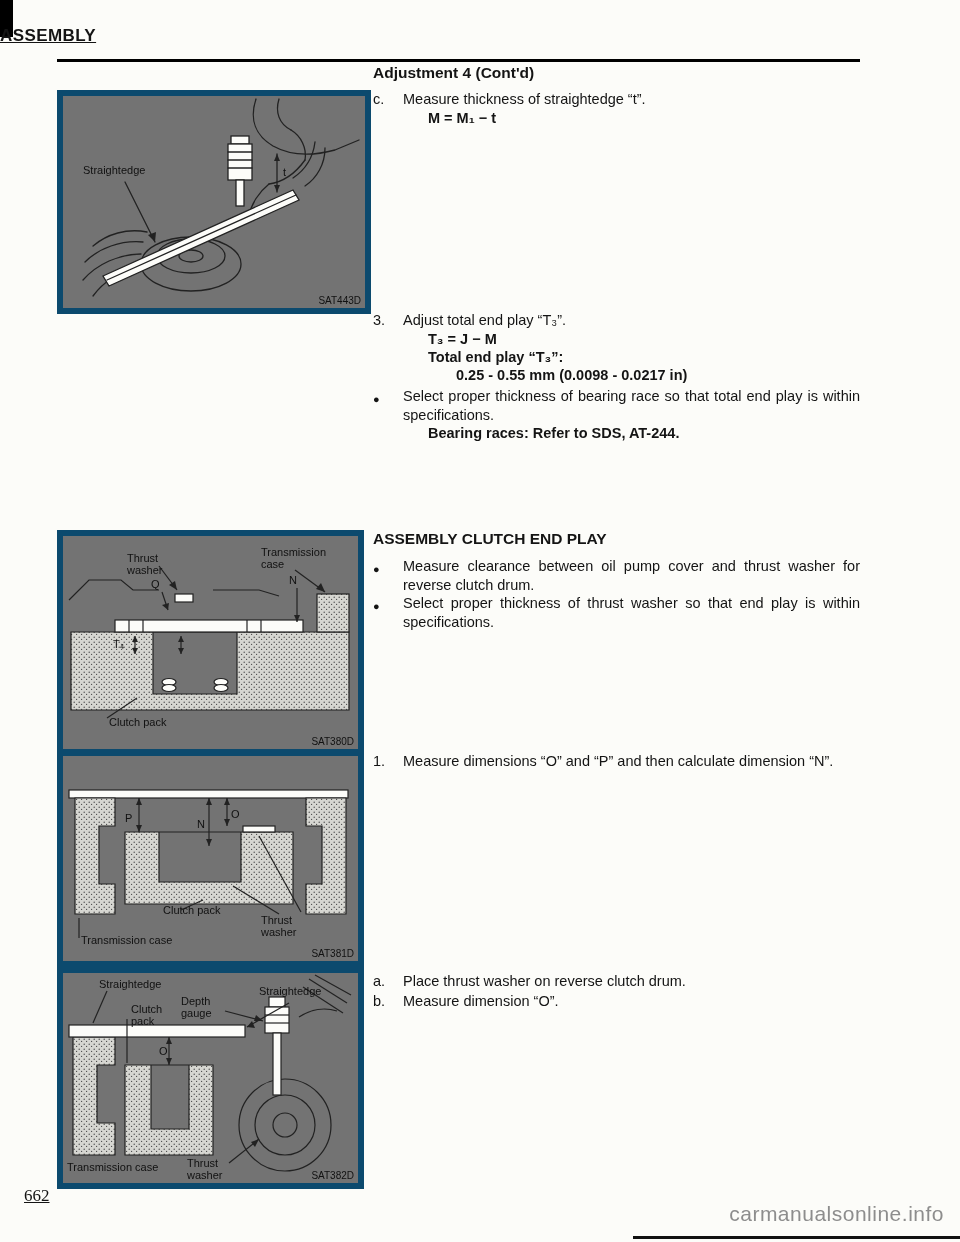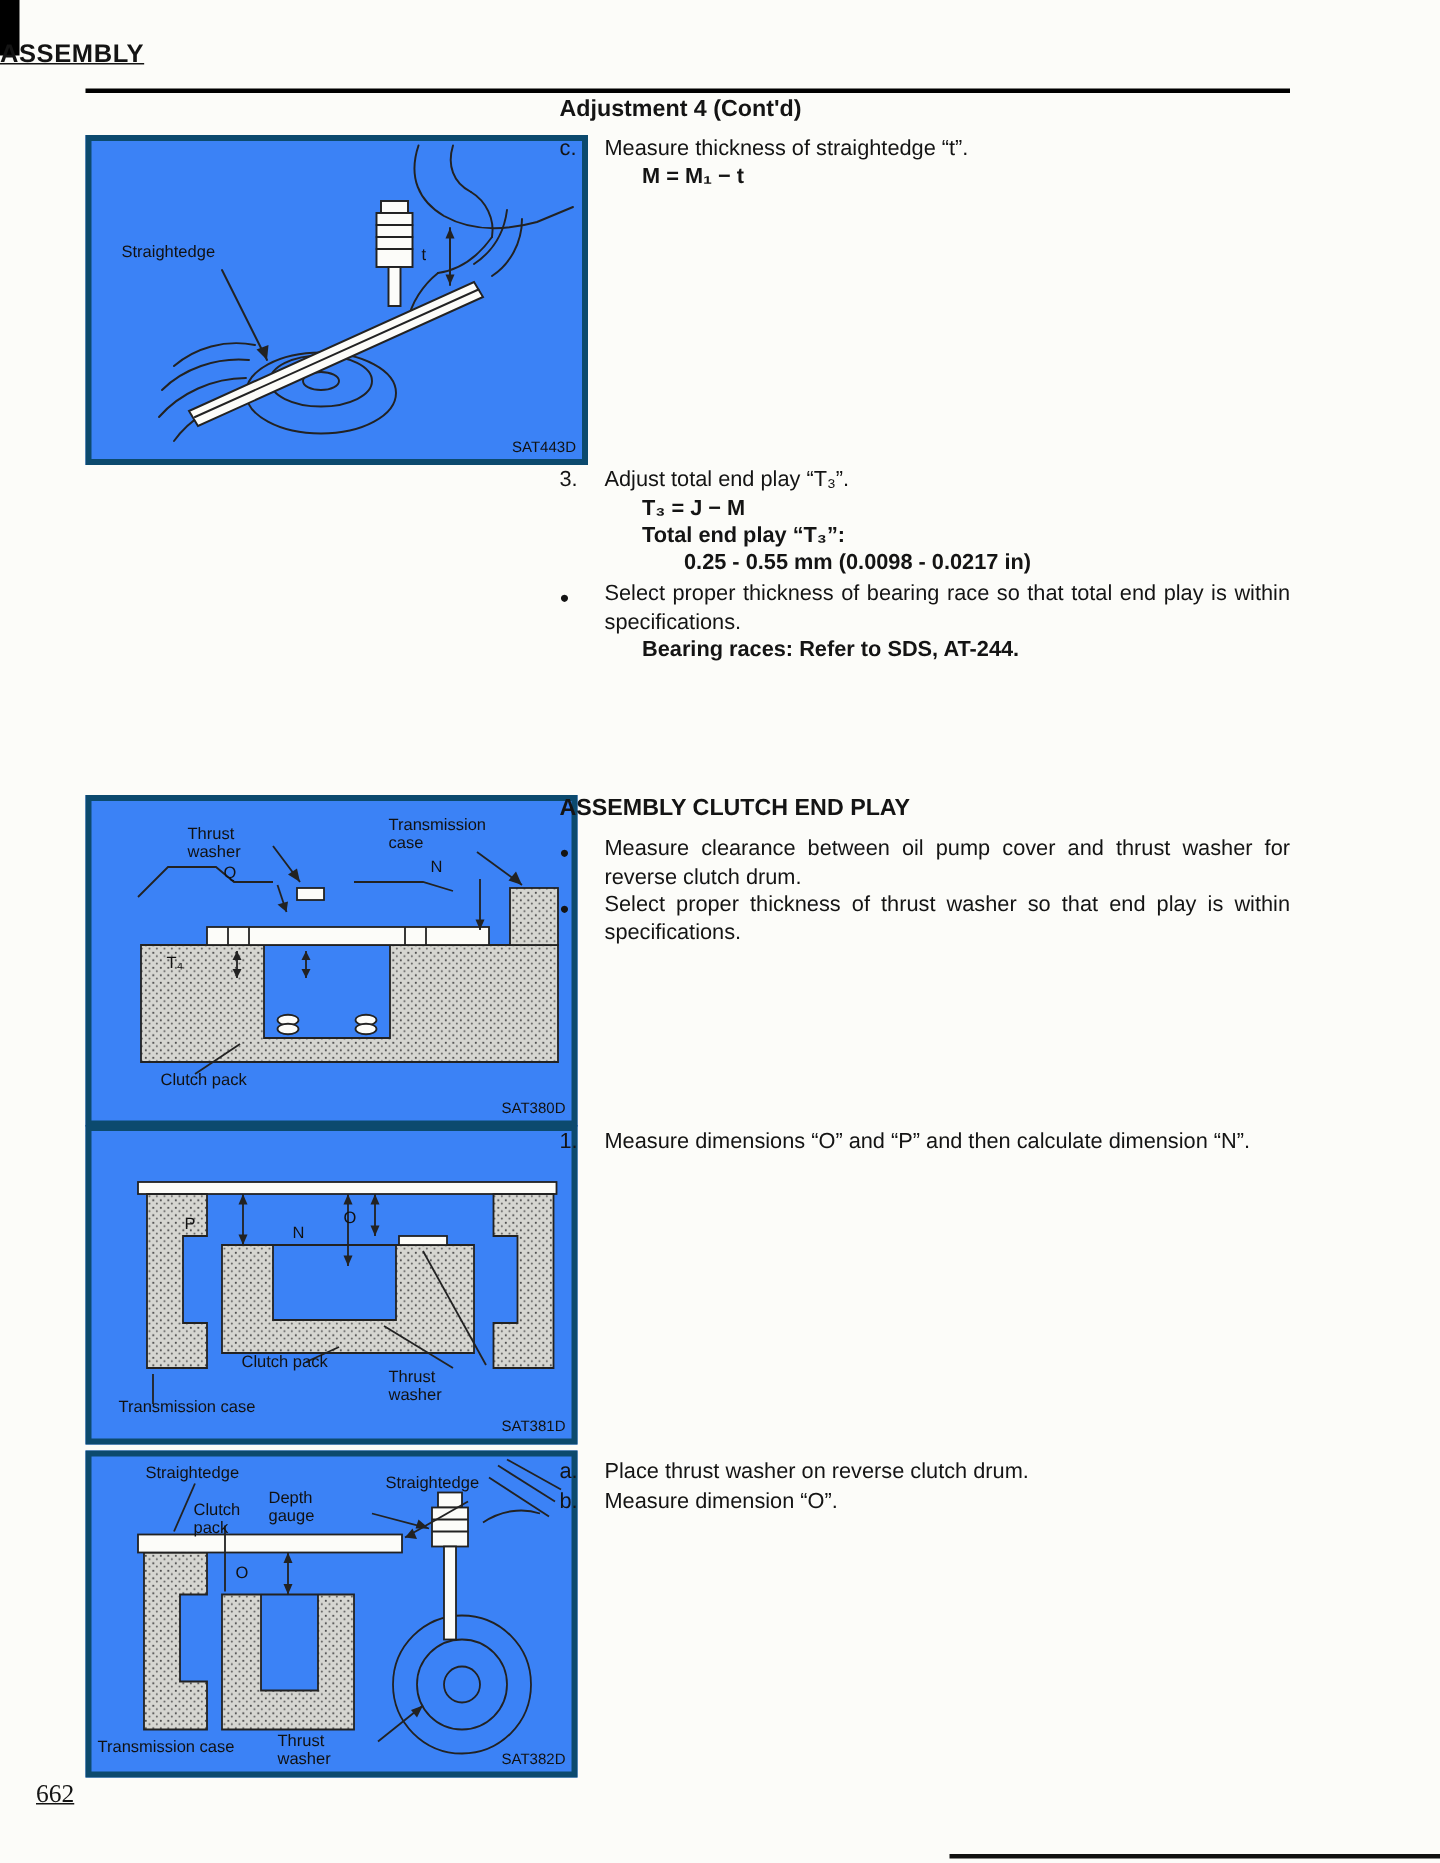--- a/index.html
+++ b/index.html
@@ -3,21 +3,21 @@
 <meta charset="utf-8">
 <style>
   html,body{margin:0;padding:0;background:#e8e8e6;}
   .page{position:relative;width:960px;height:1242px;margin:0 auto;background:#fcfcf9;
         font-family:"Liberation Sans","DejaVu Sans",sans-serif;color:#141414;overflow:hidden;}
   .corner-mark{position:absolute;left:0;top:0;width:13px;height:37px;background:#000;}
   .header-title{position:absolute;top:26px;left:0;width:100%;text-align:left;
         font-size:17px;font-weight:bold;letter-spacing:.4px;text-decoration:underline;}
   .header-rule{position:absolute;top:59px;left:57px;width:803px;border-top:3px solid #000;}
   .subheader{position:absolute;top:64px;left:373px;font-size:15.5px;font-weight:bold;}
-  .figure{position:absolute;border:4px solid #0c4a6e;background:#3b82f6;padding-left:25px;}
+  .figure{position:absolute;border:6px solid #0c4a6e;background:#737373;}
   .figure svg{display:block;}
   .fig-label{position:absolute;font-size:11px;line-height:12px;color:#111;}
   .fig-code{position:absolute;right:4px;bottom:2px;font-size:10px;color:#111;}
   .step{position:absolute;display:flex;font-size:14.5px;line-height:18.5px;}
   .step .marker{flex:0 0 30px;}
   .step .bullet-marker{font-size:11px;padding-top:3px;}
   .step-text{flex:1;text-align:justify;}
   .formula{position:absolute;font-size:14.5px;font-weight:bold;}
   .section-title{position:absolute;font-size:15.5px;font-weight:bold;}
   .page-number{position:absolute;left:24px;top:1186px;font-family:"Liberation Serif","DejaVu Serif",serif;font-size:17px;text-decoration:underline;}
@@ -249,15 +249,16 @@
   <div class="step" style="left:373px;top:972px;width:487px;">
     <span class="marker">a.</span>
     <span class="step-text">Place thrust washer on reverse clutch drum.</span>
   </div>
   <div class="step" style="left:373px;top:992px;width:487px;">
     <span class="marker">b.</span>
     <span class="step-text">Measure dimension “O”.</span>
   </div>
 
   <div class="page-number">662</div>
+  <div class="watermark">carmanualsonline.info</div>
   <div class="bottom-rule"></div>
 
 </div>
 
 </body></html>

